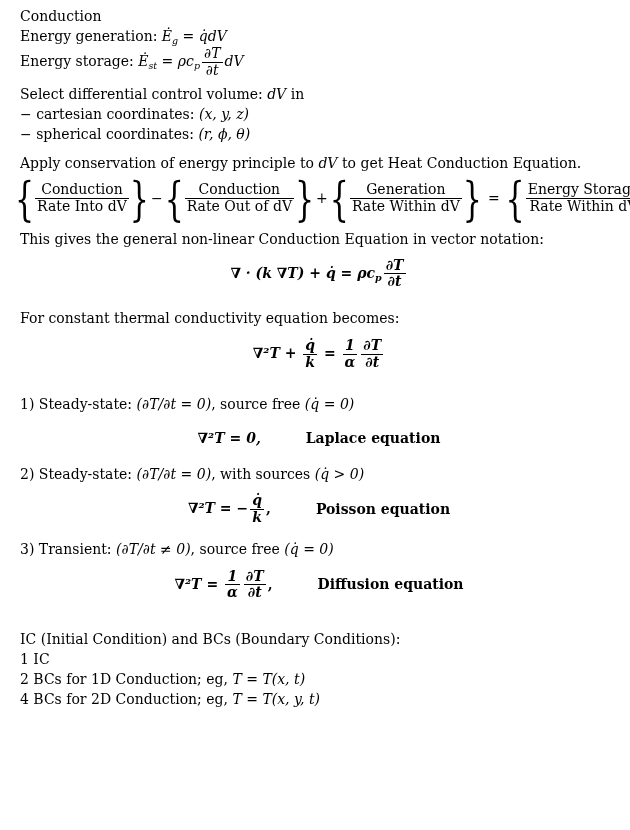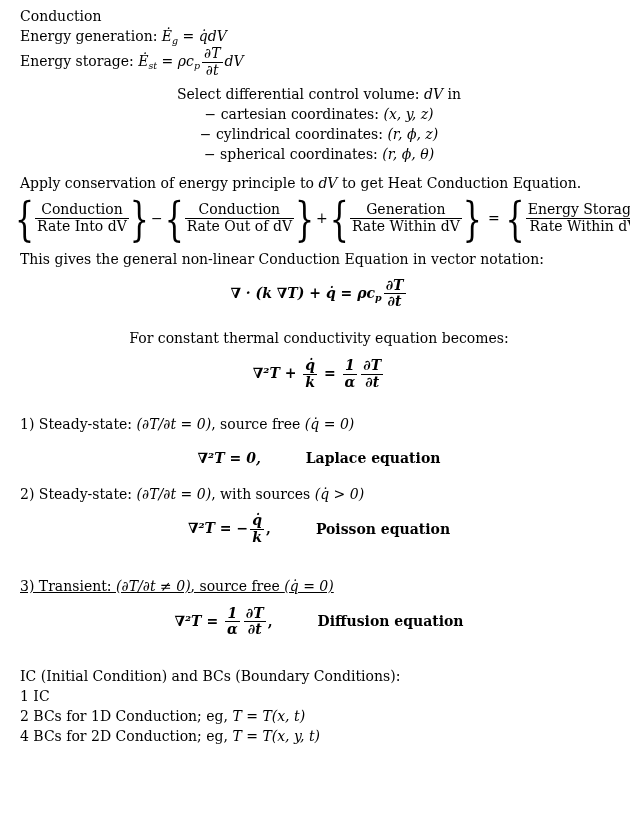--- a/index.html
+++ b/index.html
@@ -26,50 +26,49 @@
   
   .balance { white-space: nowrap; margin-left: -5px; text-align: left; }
   .balance .frac { margin: 0 1px; }
   .brace {
     display: inline-block; font-size: 30px; line-height: 30px;
     transform: scaleY(1.55); vertical-align: middle; font-weight: 400;
   }
   .op { margin: 0 2px; }
   .op.eq { margin: 0 6px; }
   
-  #sec-cv            { margin-top: 6px; text-align: center; }
+  #sec-cv            { margin-top: 6px; }
   #line-apply        { margin-top: 9px; }
   #eq-balance        { margin-top: 9px; }
   #line-vector-intro { margin-top: 14px; }
   #eq-vector         { margin-top: 9px; }
-  #line-constk-intro { margin-top: 18px; text-align: center; }
+  #line-constk-intro { margin-top: 18px; }
   #eq-constk         { margin-top: 10px; }
   #sec-special       { margin-top: 24px; }
   #eq-laplace        { margin-top: 16px; }
   #line-case2        { margin-top: 18px; }
   #eq-poisson        { margin-top: 9px; }
-  #line-case3        { margin-top: 30px; text-decoration: underline; }
+  #line-case3        { margin-top: 13px; }
   #eq-diffusion      { margin-top: 10px; }
   #sec-conditions    { margin-top: 28px; }
 </style>
 </head>
 <body>
 
 <div class="doc">
 
   <div class="line"><span>Conduction</span></div>
 
   <div class="line"><span>Energy generation: </span><span class="mi">Ė</span><sub>g</sub><span class="mi"> = q̇dV</span></div>
 
   <div class="line"><span>Energy storage: </span><span class="mi">Ė</span><sub>st</sub><span class="mi"> = ρc</span><sub>p</sub><span class="frac"><span class="num mi">∂T</span><span class="den mi">∂t</span></span><span class="mi">dV</span></div>
 
   <div id="sec-cv">
     <div class="line"><span>Select differential control volume: </span><span class="mi">dV</span><span> in</span></div>
     <div class="line"><span>−</span><span> cartesian coordinates: </span><span class="mi">(x, y, z)</span></div>
-    <div class="line"><span>−</span><span> cylindrical coordinates: </span><span class="mi">(r, ϕ, z)</span></div>
     <div class="line"><span>−</span><span> spherical coordinates: </span><span class="mi">(r, ϕ, θ)</span></div>
   </div>
 
   <div class="line" id="line-apply"><span>Apply conservation of energy principle to </span><span class="mi">dV</span><span> to get Heat Conduction Equation.</span></div>
 
   <div class="balance" id="eq-balance"><span class="term"><span class="brace">{</span><span class="frac"><span class="num">Conduction</span><span class="den">Rate Into dV</span></span><span class="brace">}</span></span><span class="op">−</span><span class="term"><span class="brace">{</span><span class="frac"><span class="num">Conduction</span><span class="den">Rate Out of dV</span></span><span class="brace">}</span></span><span class="op">+</span><span class="term"><span class="brace">{</span><span class="frac"><span class="num">Generation</span><span class="den">Rate Within dV</span></span><span class="brace">}</span></span><span class="op eq">=</span><span class="term"><span class="brace">{</span><span class="frac"><span class="num">Energy Storage</span><span class="den">Rate Within dV</span></span></span></div>
 
   <div class="line" id="line-vector-intro"><span>This gives the general non-linear Conduction Equation in vector notation:</span></div>
 
   <div class="display" id="eq-vector"><span class="mi">∇ · (k ∇T) + q̇ = ρc</span><sub>p</sub><span class="frac"><span class="num mi">∂T</span><span class="den mi">∂t</span></span></div>

